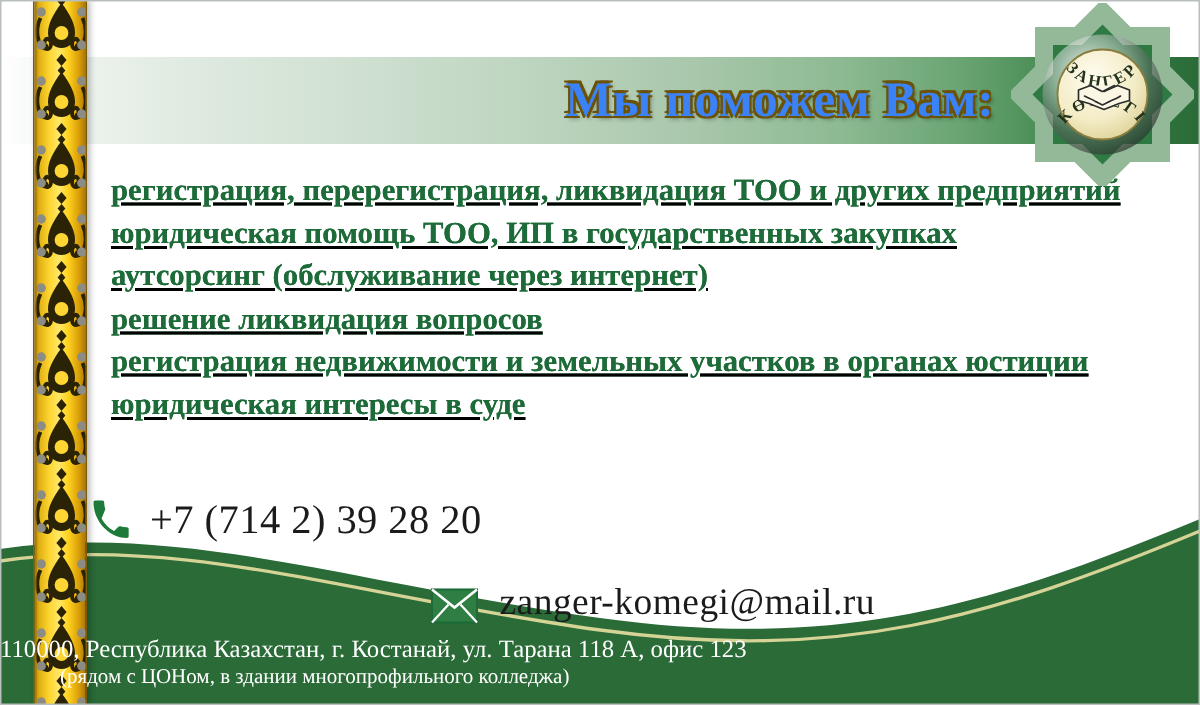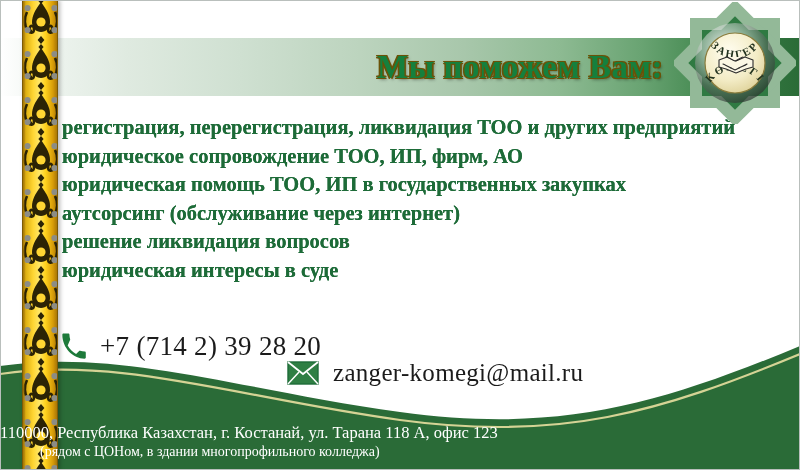--- a/index.html
+++ b/index.html
@@ -42,21 +42,21 @@
         #2a6b37 100%);
     z-index:5;
   }
   #banner-title {
     position:absolute;
     right:137px; top:38px;
     height:58px;
     line-height:58px;
     font-size:33px;
     font-weight:bold;
-    color:#15803d;
+    color:#3b82f6;
     letter-spacing:.5px;
     text-shadow:
        -1.4px -1.4px 0 #6b5208,
         1.4px -1.4px 0 #6b5208,
        -1.4px  1.4px 0 #6b5208,
         1.4px  1.4px 0 #6b5208,
         0 0 2px #8a6a10,
         2px 2px 3px rgba(0,0,0,.35);
     white-space:nowrap;
     z-index:9;
@@ -78,22 +78,23 @@
     border-left:1px solid #7d5a05;
     border-right:1px solid #7d5a05;
     position:relative;
     overflow:hidden;
   }
   #ornament svg{ position:absolute; left:0; top:0; }
 
   
   #services {
     position:absolute;
-    left:62px; top:113px; width:720px;
+    left:74px; top:113px; width:720px;
     z-index:10;
+    text-decoration:underline;
   }
   .service-line{
     color:#1d6b38;
     font-size:20.5px;
     font-weight:bold;
     line-height:28.5px;
     white-space:nowrap;
     text-shadow:0 0 .4px #1d6b38;
   }
 
@@ -103,21 +104,21 @@
     left:0; top:330px; width:800px; height:140px;
     z-index:8;
   }
 
   
   #contacts{ position:absolute; left:0; top:0; width:800px; height:454px; z-index:30; }
 
   .contact-row{ position:absolute; display:flex; align-items:center; }
   #phone-row{ left:60px; top:331px; }
   #mobile-row{ left:505px; top:328px; }
-  #email-row{ left:287px; top:359px; }
+  #email-row{ left:287px; top:388px;align-items:flex-end; }
 
   .contact-text{
     font-size:27px;
     color:#1b1b1b;
     white-space:nowrap;
     letter-spacing:.3px;
   }
   #email-row .contact-text{ font-size:25px; }
   .contact-icon{ display:inline-block; margin-right:12px; line-height:0; }
   #mobile-row .contact-icon{ margin-right:14px; }
@@ -192,24 +193,24 @@
         </g>
 
         <rect x="0" y="0" width="1.6" height="470" fill="#9c7105" opacity=".55"></rect>
         <rect x="34.4" y="0" width="1.6" height="470" fill="#9c7105" opacity=".55"></rect>
       </svg>
     </div>
   </div>
 
   <div id="services">
     <div class="service-line">регистрация, перерегистрация, ликвидация ТОО и других предприятий</div>
-    <div class="service-line">юридическое сопровождение ТОО, ИП, фирм, АО</div>
     <div class="service-line">юридическая помощь ТОО, ИП в государственных закупках</div>
     <div class="service-line">аутсорсинг (обслуживание через интернет)</div>
     <div class="service-line">решение ликвидация вопросов</div>
+    <div class="service-line">регистрация недвижимости и земельных участков в органах юстиции</div>
     <div class="service-line">юридическая интересы в суде</div>
   </div>
 
   <div id="contacts">
 
     <div class="contact-row" id="phone-row">
       <span class="contact-icon">
         <svg width="28" height="28" viewBox="0 0 24 24">
           <path fill="#1d7a3a" d="M6.6,10.8c1.6,3.1,4.1,5.6,7.2,7.2l2.4-2.4c0.3-0.3,0.7-0.4,1.1-0.3
             c1.2,0.4,2.5,0.6,3.8,0.6c0.6,0,1,0.4,1,1V21c0,0.6-0.4,1-1,1C11.2,22,2,12.8,2,1.5

